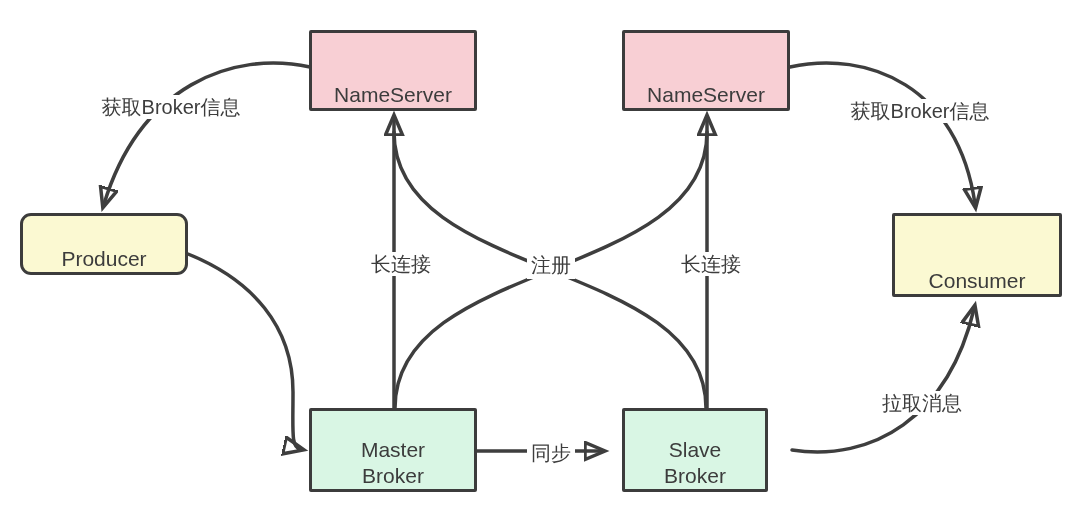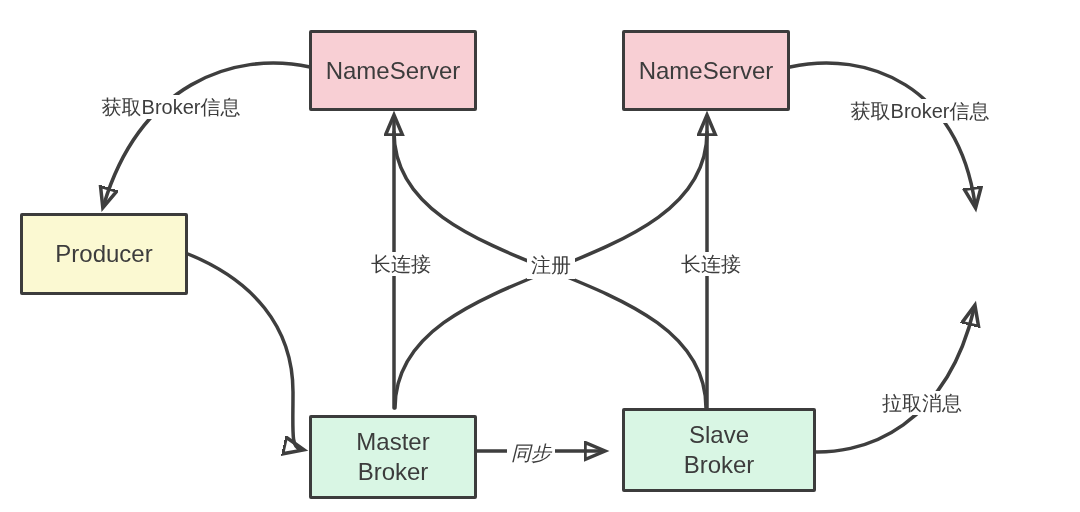--- a/index.html
+++ b/index.html
@@ -15,54 +15,54 @@
   .edges-svg path { fill: none; stroke: #3e3e3e; stroke-width: 3.5; stroke-linecap: round; }
 
   .node {
     position: absolute;
     box-sizing: border-box;
     border: 3px solid #3c3c3c;
     border-radius: 2px;
     display: flex;
     flex-direction: column;
     align-items: center;
-    justify-content: center;
-    font-size: 24px;
+    justify-content: flex-end;
+    font-size: 21px;
     color: #3c3c3c;
     line-height: 1.25;
     text-align: center;
   }
   .node.pink  { background: #f8cfd4; }
   .node.yellow{ background: #fbf9d2; }
   .node.green { background: #d9f6e4; }
 
   #nameserver1 { left: 309px; top: 30px;  width: 168px; height: 81px; }
   #nameserver2 { left: 622px; top: 30px;  width: 168px; height: 81px; }
-  #producer    { left: 20px;  top: 213px; width: 168px; height: 82px; }
+  #producer    { left: 20px;  top: 213px; width: 168px; height: 62px; border-radius: 11px; }
   #consumer    { left: 892px; top: 213px; width: 170px; height: 84px; }
-  #master      { left: 309px; top: 408px; width: 168px; height: 84px; margin-top: 7px; }
-  #slave       { left: 622px; top: 408px; width: 194px; height: 84px; }
+  #master      { left: 309px; top: 408px; width: 168px; height: 84px; }
+  #slave       { left: 622px; top: 408px; width: 146px; height: 84px; }
 
   .edge-label {
     position: absolute;
     transform: translate(-50%, -50%);
     background: #ffffff;
     color: #3d3d3d;
     font-size: 20px;
     line-height: 1.1;
     padding: 1px 4px;
     white-space: nowrap;
   }
   #lbl-get-broker-left  { left: 171px; top: 107px; }
   #lbl-get-broker-right { left: 920px; top: 111px; }
   #lbl-conn-send        { left: 252px; top: 356px; }
   #lbl-conn-left        { left: 401px; top: 264px; }
   #lbl-register         { left: 551px; top: 267px; font-family: Liberation Mono, monospace; }
   #lbl-conn-right       { left: 711px; top: 264px; }
-  #lbl-sync             { left: 531px; top: 453px; font-style: italic; }
+  #lbl-sync             { left: 551px; top: 453px; }
   #lbl-pull             { left: 922px; top: 403px; }
 </style>
 </head>
 <body>
 
 <div class="canvas">
 
   <svg class="edges-svg" viewBox="0 0 1080 512">
     <defs>
       <marker id="arw" markerUnits="userSpaceOnUse" markerWidth="26" markerHeight="22" refX="17" refY="10" orient="auto">
@@ -85,20 +85,23 @@
   </div>
 
   <div class="node pink" id="nameserver2">
     <span>NameServer</span>
   </div>
 
   <div class="node yellow" id="producer">
     <span>Producer</span>
   </div>
 
+  <div class="node yellow" id="consumer">
+    <span>Consumer</span>
+  </div>
 
   <div class="node green" id="master">
     <span>Master</span>
     <span>Broker</span>
   </div>
 
   <div class="node green" id="slave">
     <span>Slave</span>
     <span>Broker</span>
   </div>

